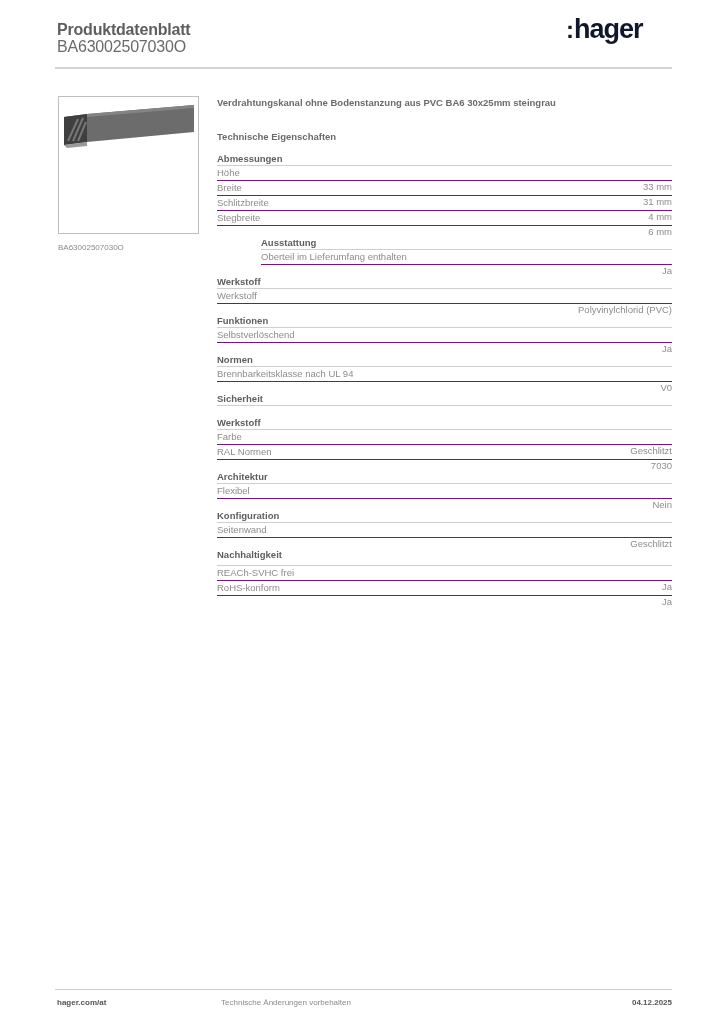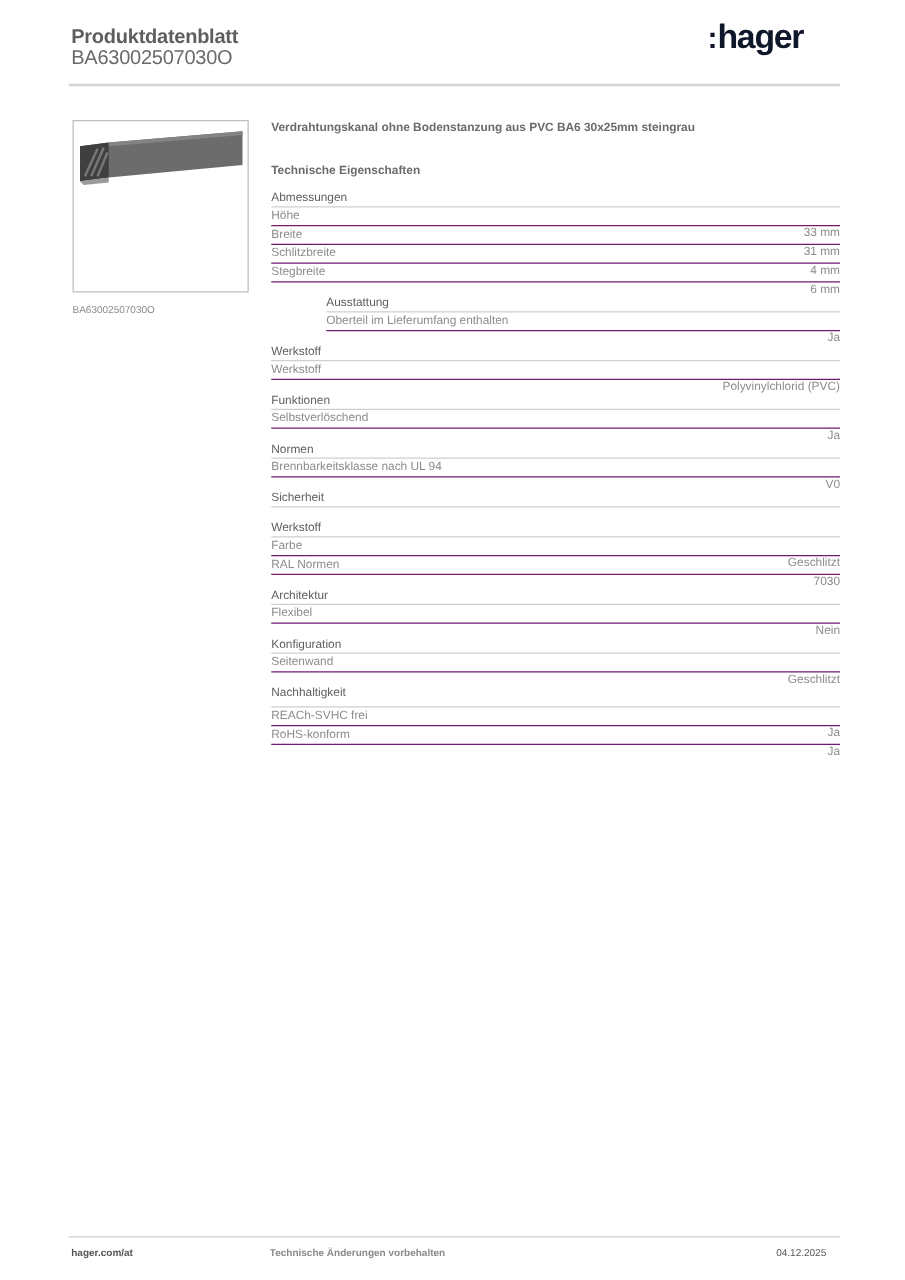--- a/index.html
+++ b/index.html
@@ -13,28 +13,28 @@
 
   .product-image { position: absolute; left: 58px; top: 96px; width: 141px; height: 138px; border: 1px solid #bfbfbf; box-sizing: border-box; background: #fff; }
   .product-image svg { position: absolute; left: 0; top: 0; }
   .image-caption { position: absolute; left: 58px; top: 243px; font-size: 8px; color: #8a8a8a; }
 
   .content { position: absolute; left: 217px; top: 96px; width: 455px; }
   .product-desc { font-size: 9.5px; font-weight: bold; color: #6a6a6a; height: 14px; line-height: 14px; }
   .section-title-main { font-size: 9.5px; font-weight: bold; color: #6a6a6a; margin-top: 20px; height: 14px; line-height: 14px; }
 
   .group { }
-  .group-title { font-size: 9.5px; font-weight: normal; color: #5e5e5e; height: 13px; line-height: 13px; border-bottom: 1px solid #cfcfcf; }
+  .group-title { font-size: 9.5px; font-weight: bold; color: #5e5e5e; height: 13px; line-height: 13px; border-bottom: 1px solid #cfcfcf; }
   .row { display: flex; justify-content: space-between; font-size: 9.5px; color: #8c8c8c; height: 14px; line-height: 14px; border-bottom: 1px solid #701a75; flex-direction: column; }
   .row .val { text-align: right; }
 
   .footer-rule { position: absolute; left: 55px; top: 989px; width: 617px; height: 1px; background: #cfcfcf; }
   .footer-left { position: absolute; left: 57px; top: 998px; font-size: 8px; font-weight: bold; color: #555; }
-  .footer-center { position: absolute; left: 0; width: 572px; top: 998px; text-align: center; font-size: 8px; color: #8a8a8a; font-weight: bold; }
-  .footer-right { position: absolute; right: 63px; top: 998px; font-size: 8px; font-weight: normal; color: #555; }
+  .footer-center { position: absolute; left: 0; width: 572px; top: 998px; text-align: center; font-size: 8px; color: #8a8a8a; }
+  .footer-right { position: absolute; right: 52px; top: 998px; font-size: 8px; font-weight: bold; color: #555; }
 </style>
 </head>
 <body>
 
 <div>
   <div class="header-title">Produktdatenblatt</div>
   <div class="header-code">BA63002507030O</div>
   <div class="logo"><span class="colon">:</span><span>hager</span></div>
   <div class="header-rule"></div>
 </div>

